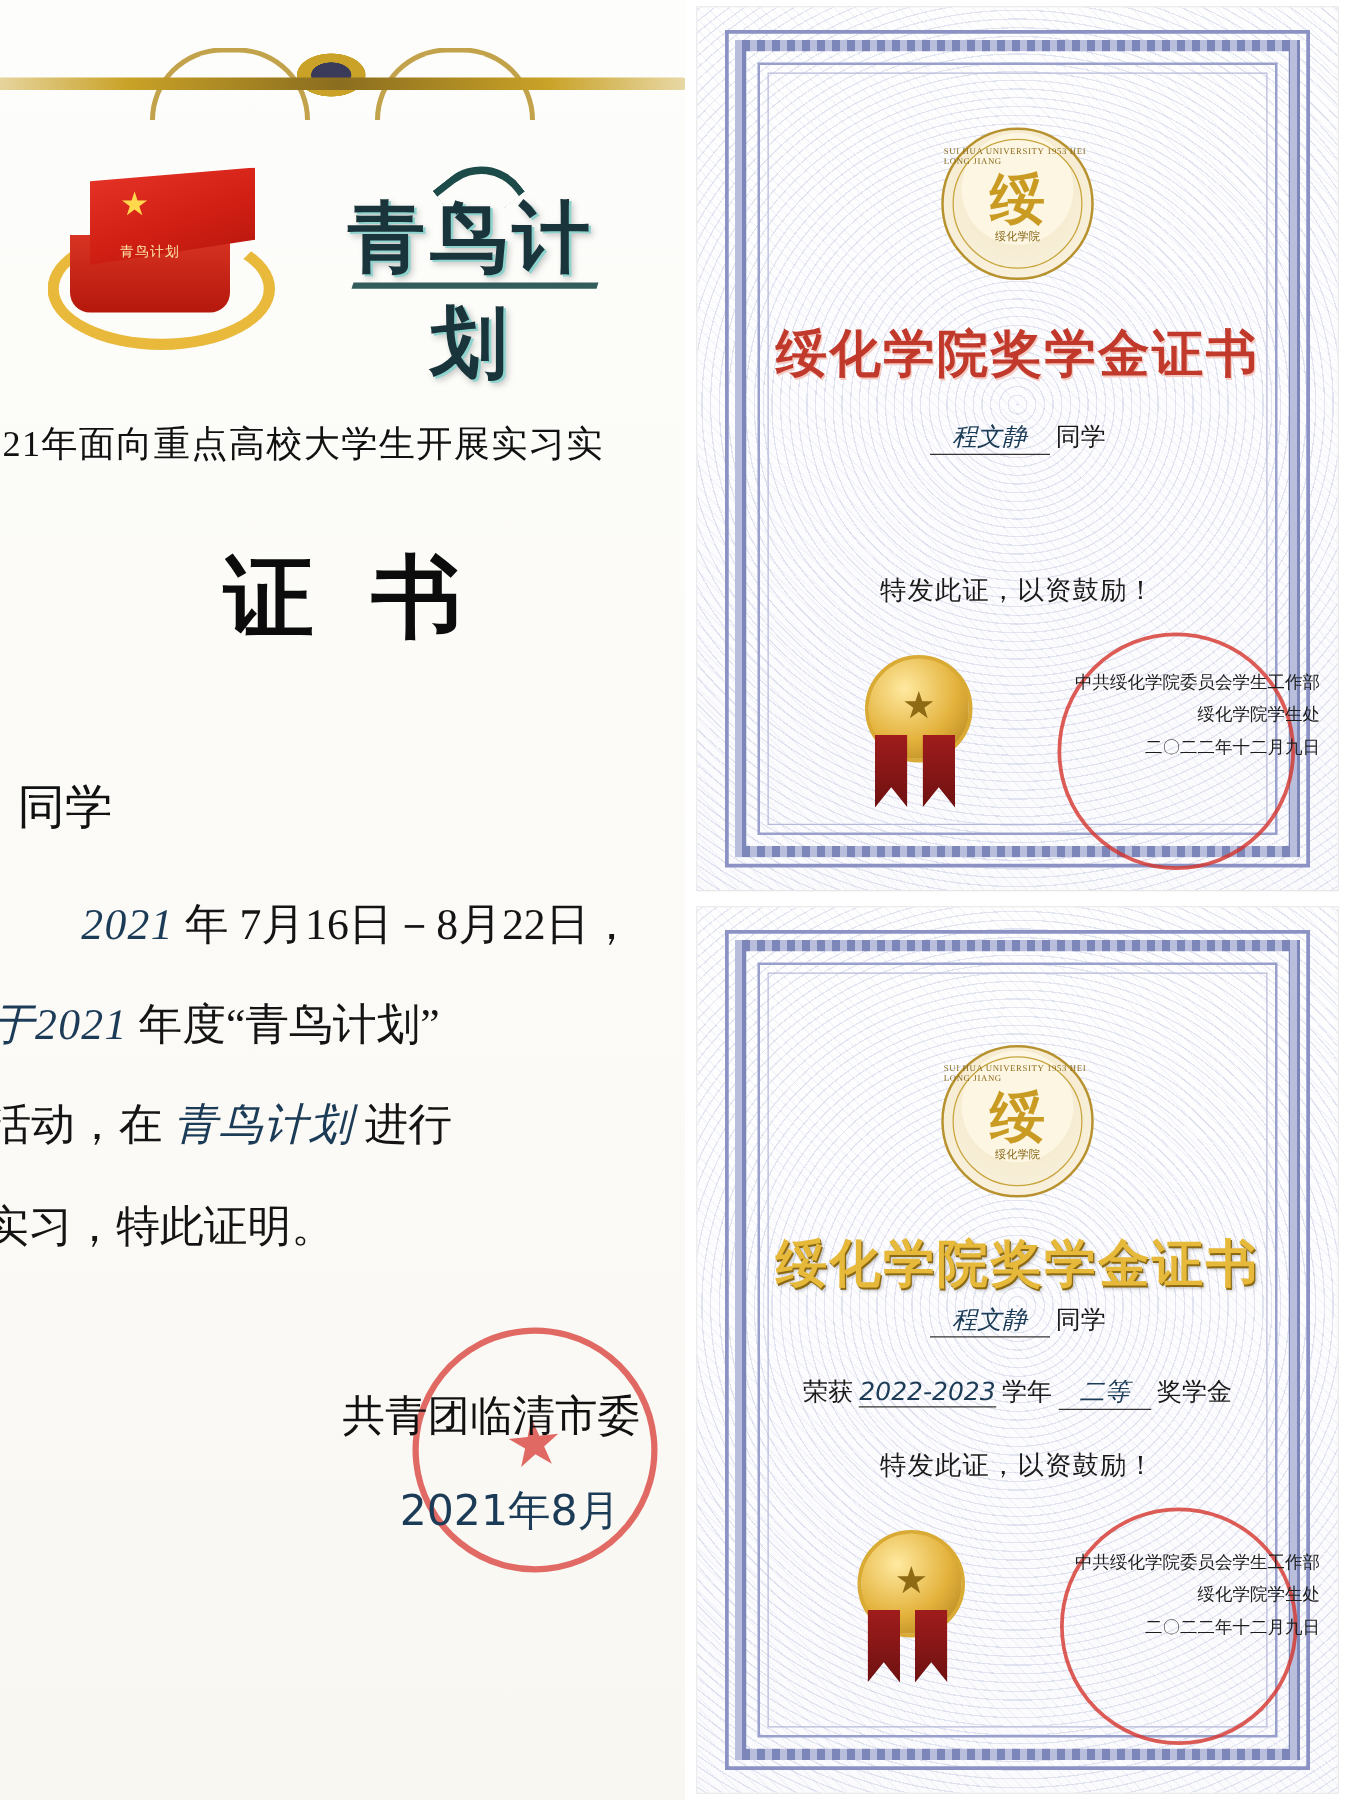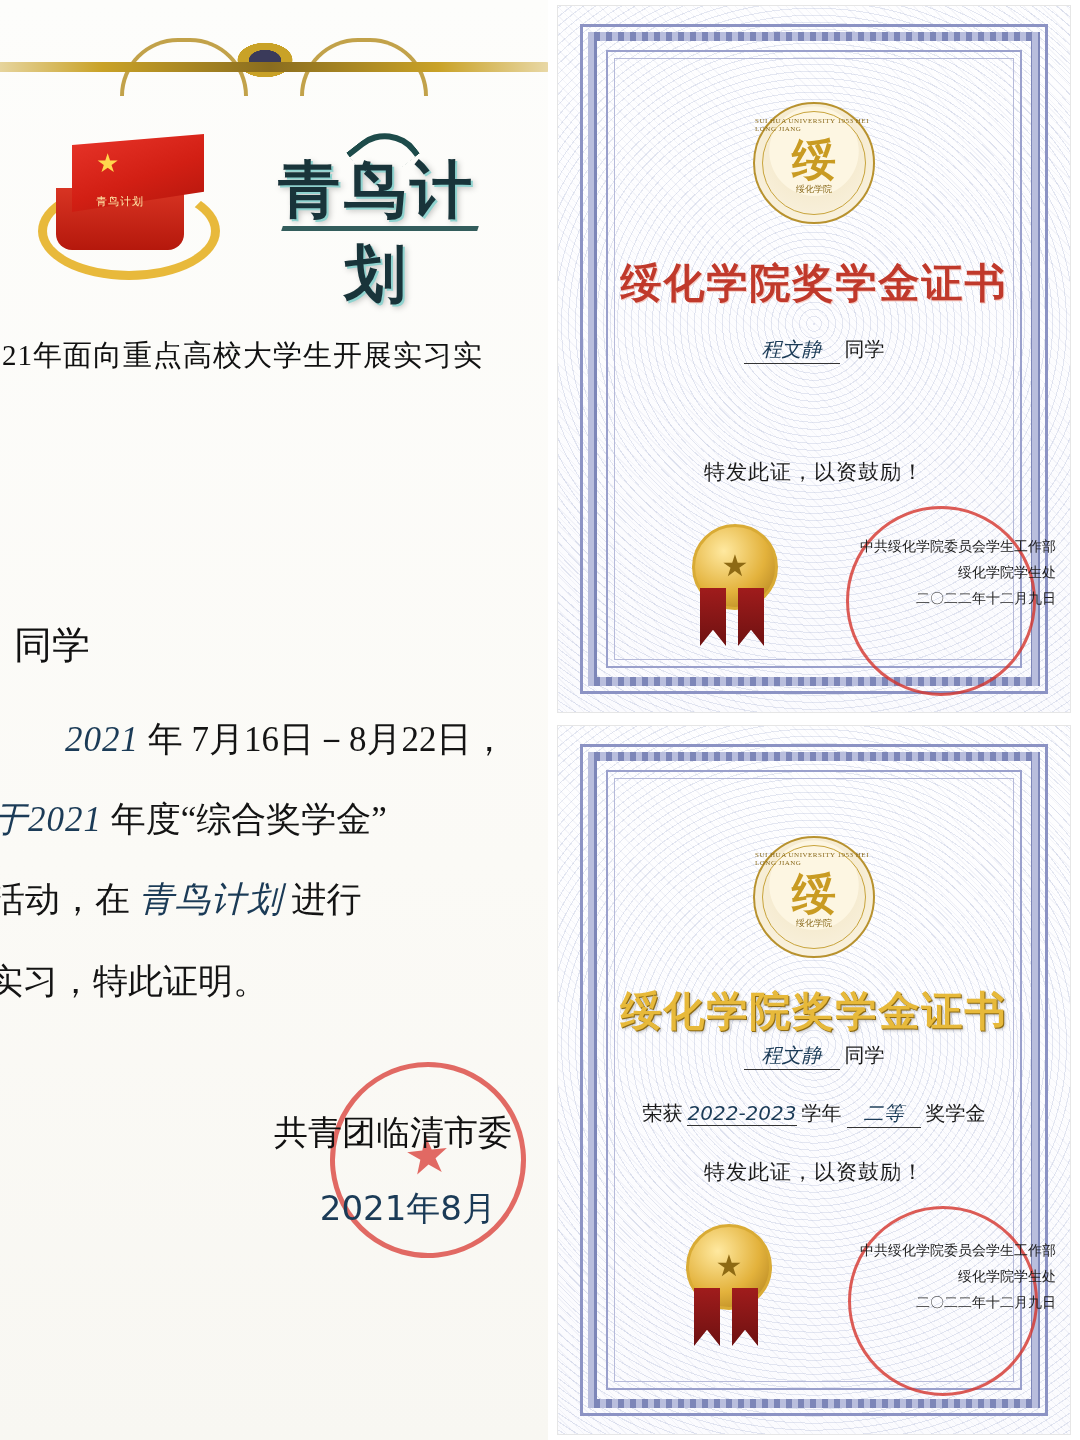--- a/index.html
+++ b/index.html
@@ -284,31 +284,32 @@
 
       <div class="bluebird-logo">
         <div class="bb-text">青鸟计划</div>
         <div class="bb-bird"></div>
         <div class="bb-underline"></div>
       </div>
     </div>
 
     <div class="subtitle">21年面向重点高校大学生开展实习实</div>
 
+    <div class="big-title">证书</div>
 
     <div class="salutation">同学</div>
 
     <div class="body-line bl1">
       <span class="hand-ink">2021</span>
       <span>年 7月16日－8月22日，</span>
     </div>
 
     <div class="body-line bl2">
       <span class="hand-ink">于2021</span>
-      <span>年度“综合奖学金”</span>
+      <span>年度“青鸟计划”</span>
     </div>
 
     <div class="body-line bl3">
       <span>活动，在</span>
       <span class="hand-ink">青鸟计划</span>
       <span>进行</span>
     </div>
 
     <div class="body-line bl4">实习，特此证明。</div>
 

